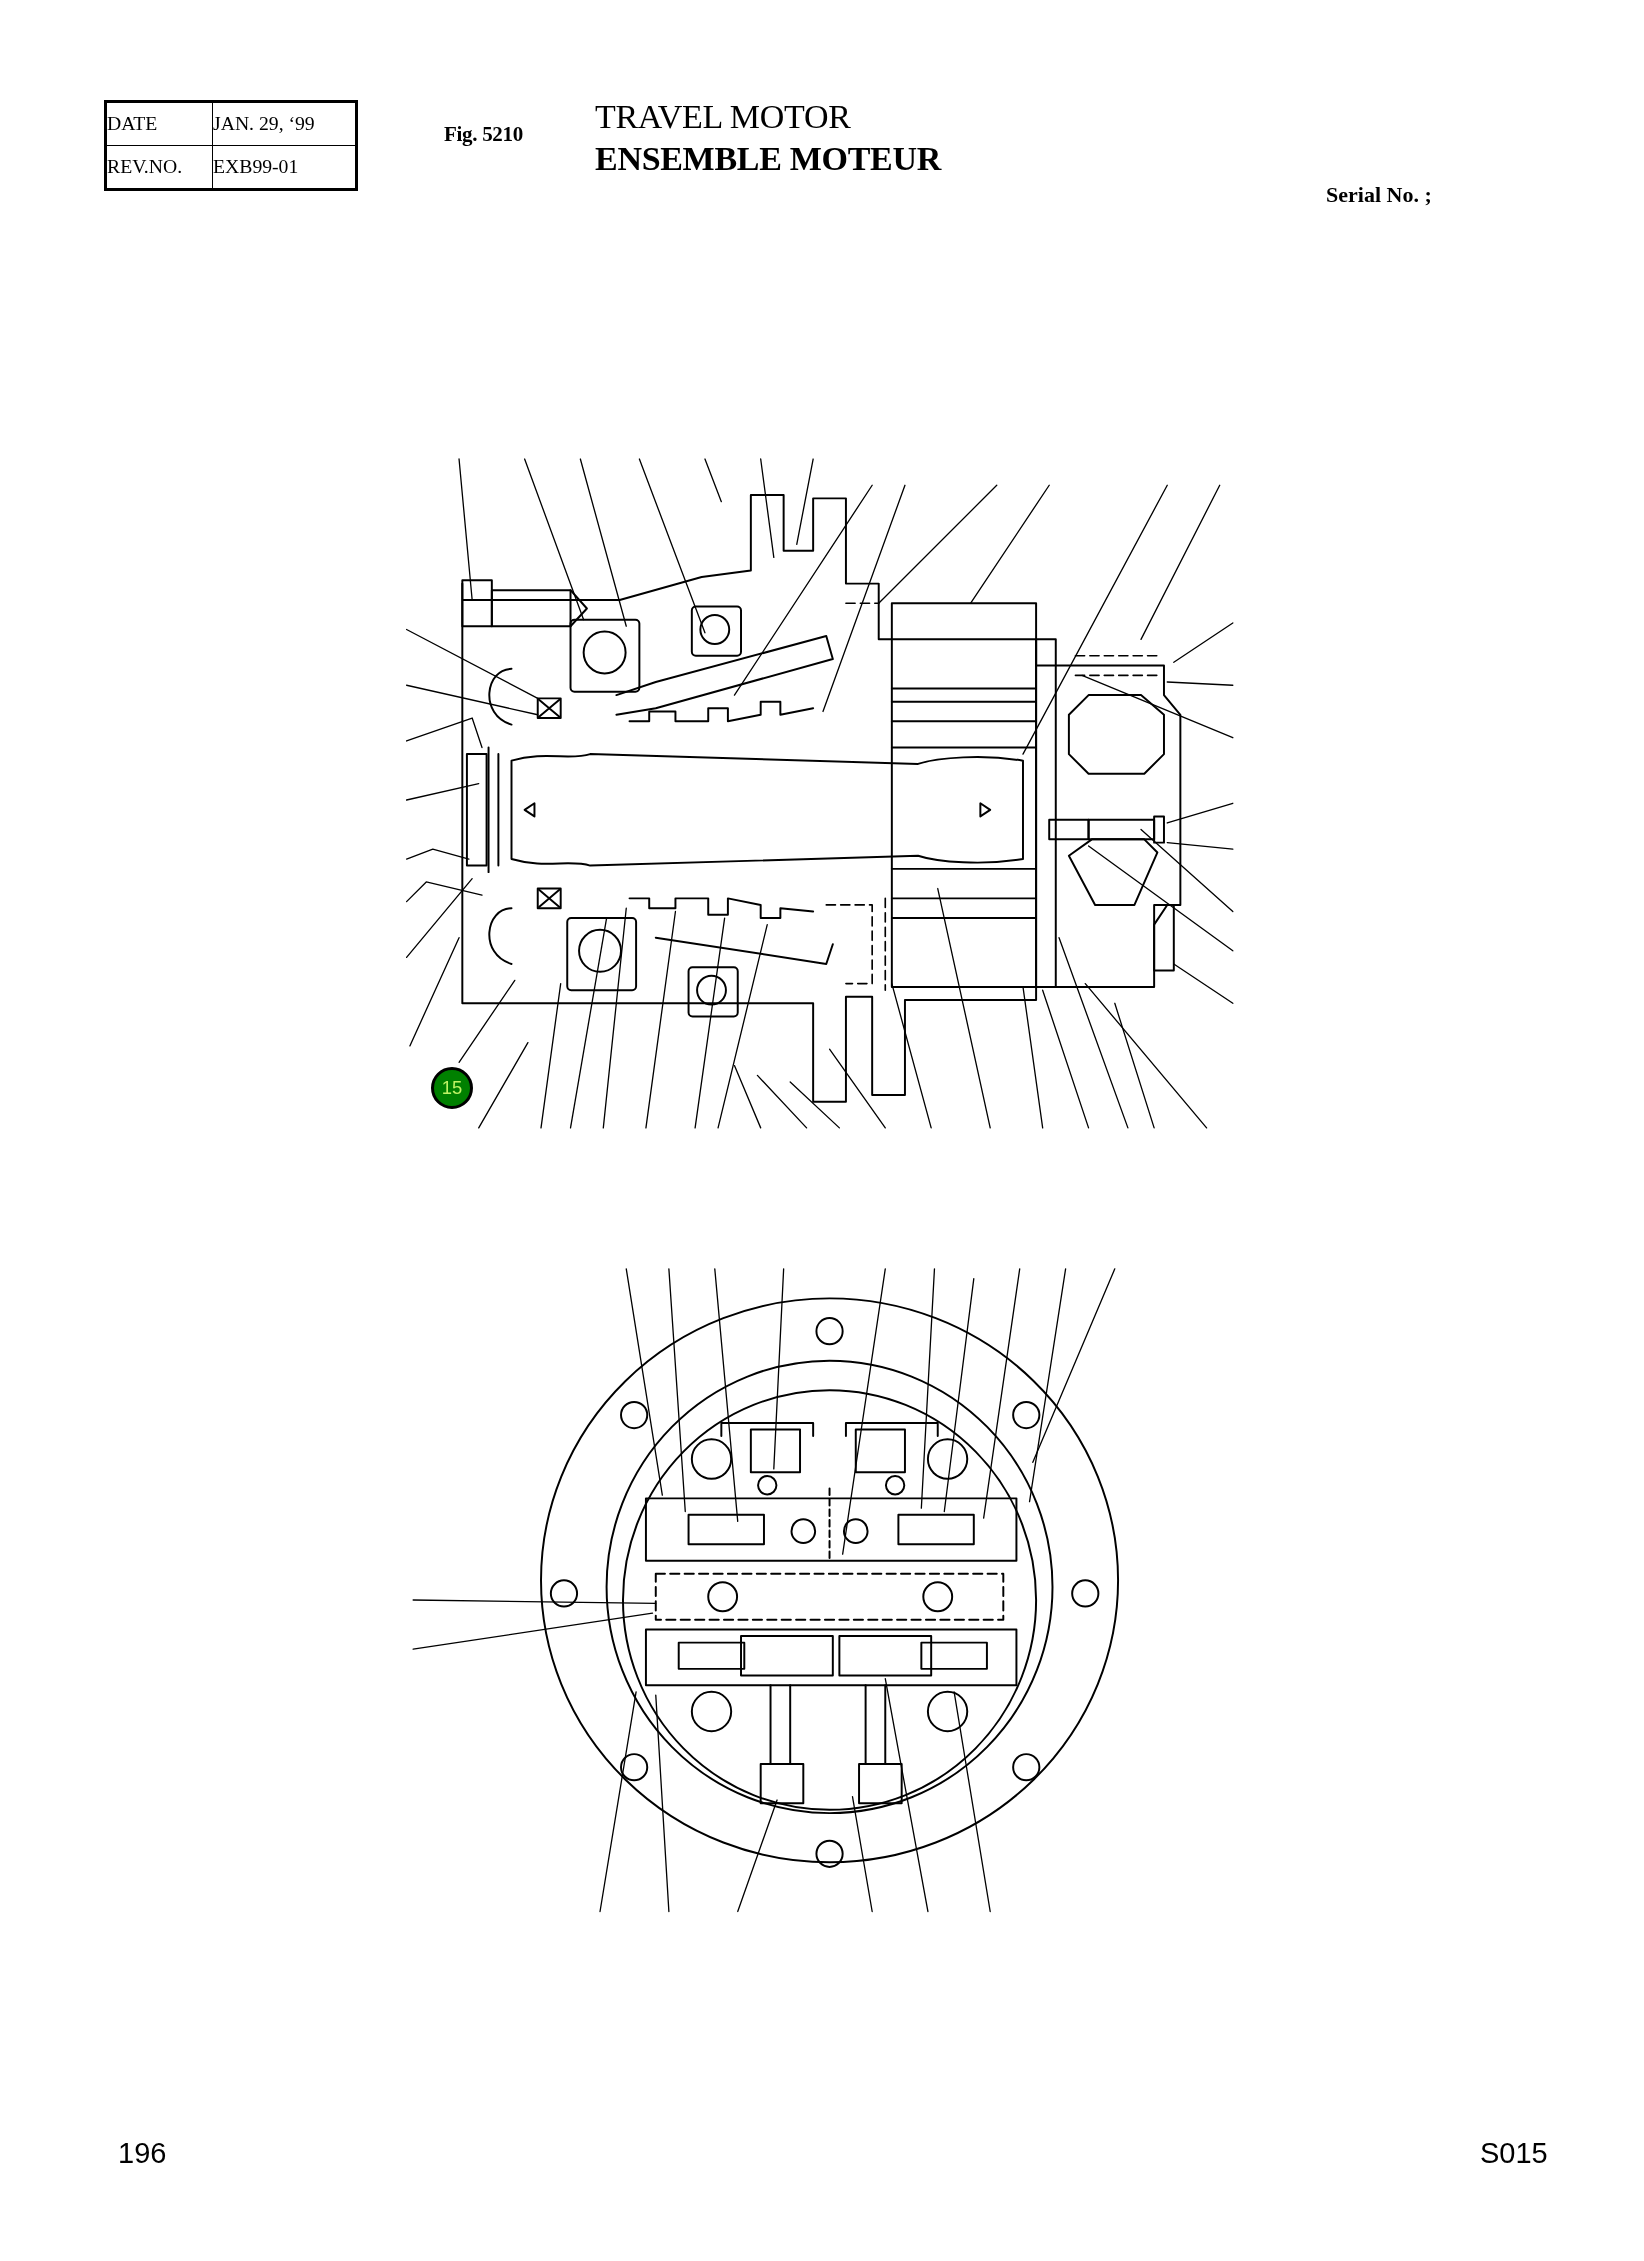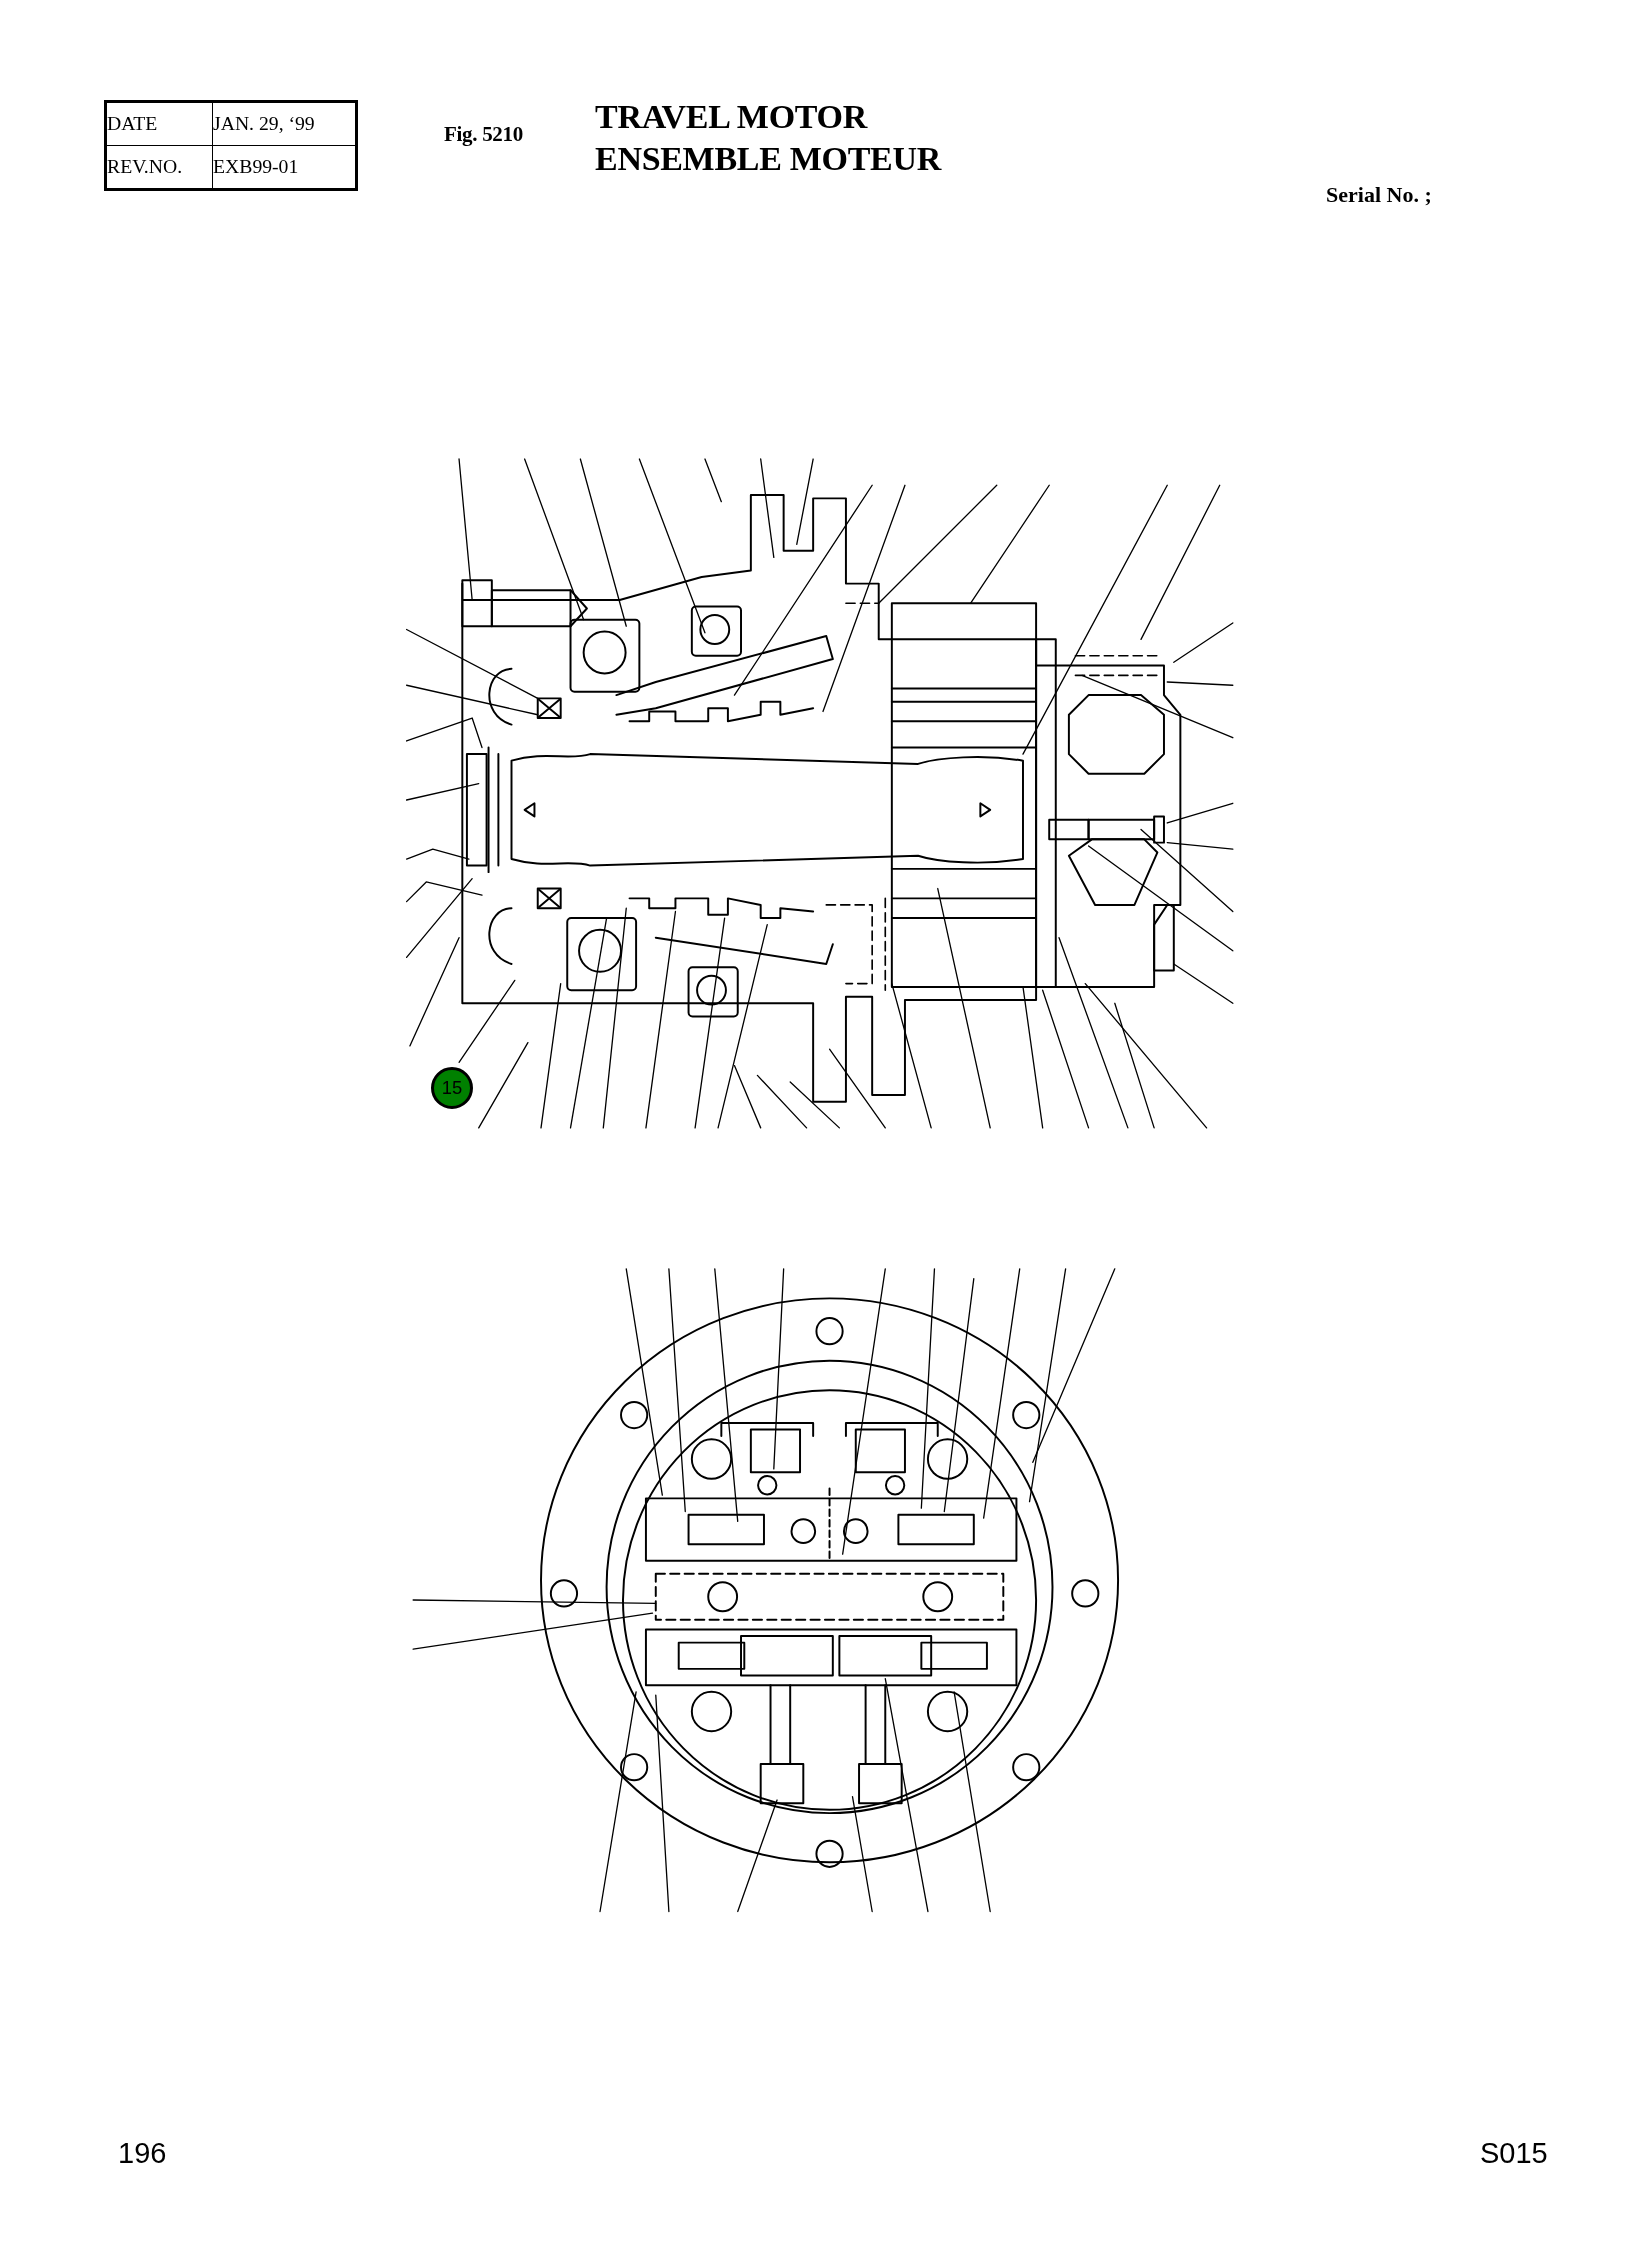--- a/index.html
+++ b/index.html
@@ -1,27 +1,27 @@
 <!DOCTYPE html>
 <html style="font-size:10.5px"><head>
 <meta charset="utf-8">
 <style>
   html, body { margin: 0; padding: 0; background: #ffffff; }
   body { width: 1644px; height: 2261px; position: relative; overflow: hidden; font-family: "Liberation Serif", serif; color: #000; }
   .hdr-table { position: absolute; left: 104px; top: 100px; width: 254px; height: 91px; border: 3.3px solid #000; border-collapse: collapse; box-sizing: border-box; }
   .hdr-table td { border: 1.3px solid #000; font-family: "Liberation Serif", serif; font-size: 19.7px; text-align: left; vertical-align: middle; padding: 0; line-height: 1; }
   .hdr-table td.lbl { width: 105px; }
   .fig-num { position: absolute; left: 444px; top: 122px; font-family: "Liberation Serif", serif; font-weight: bold; font-size: 21px; letter-spacing: -0.3px; }
-  .title-en { position: absolute; left: 595px; top: 98px; font-family: "Liberation Serif", serif; font-weight: bold; font-size: 34px; letter-spacing: -0.3px; }
+  .title-en { position: absolute; left: 595px; top: 98px; font-family: "Liberation Serif", serif; font-weight: normal; font-size: 34px; letter-spacing: -0.3px; }
   .title-fr { position: absolute; left: 595px; top: 140px; font-family: Liberation Serif, serif; font-weight: bold; font-size: 34px; letter-spacing: -0.3px; }
   .serial { position: absolute; left: 1326px; top: 182px; font-family: "Liberation Serif", serif; font-weight: bold; font-size: 22px; }
   .page-num { position: absolute; left: 118px; top: 2137px; font-family: "Liberation Sans", sans-serif; font-size: 29px; }
   .sheet-code { position: absolute; left: 1480px; top: 2137px; font-family: "Liberation Sans", sans-serif; font-size: 29px; }
   .diagram { position: absolute; left: 0; top: 0; width: 1644px; height: 2261px; pointer-events: none; }
-  .badge { position: absolute; width: 42px; height: 42px; border-radius: 50%; background: #008000; border: 3.3px solid #000; box-sizing: border-box; color: #000000; font-family: "Liberation Sans", sans-serif; font-size: 18.4px; display: flex; align-items: center; justify-content: center; cursor: pointer; }
+  .badge { position: absolute; width: 42px; height: 42px; border-radius: 50%; background: #008000; border: 3.3px solid #000; box-sizing: border-box; color: #bef264; font-family: "Liberation Sans", sans-serif; font-size: 18.4px; display: flex; align-items: center; justify-content: center; cursor: pointer; }
 </style>
 </head>
 <body>
 
 <table class="hdr-table">
   <tbody>
       <tr>
     <td class="lbl">DATE</td>
     <td>JAN. 29, ‘99</td>
   </tr>

